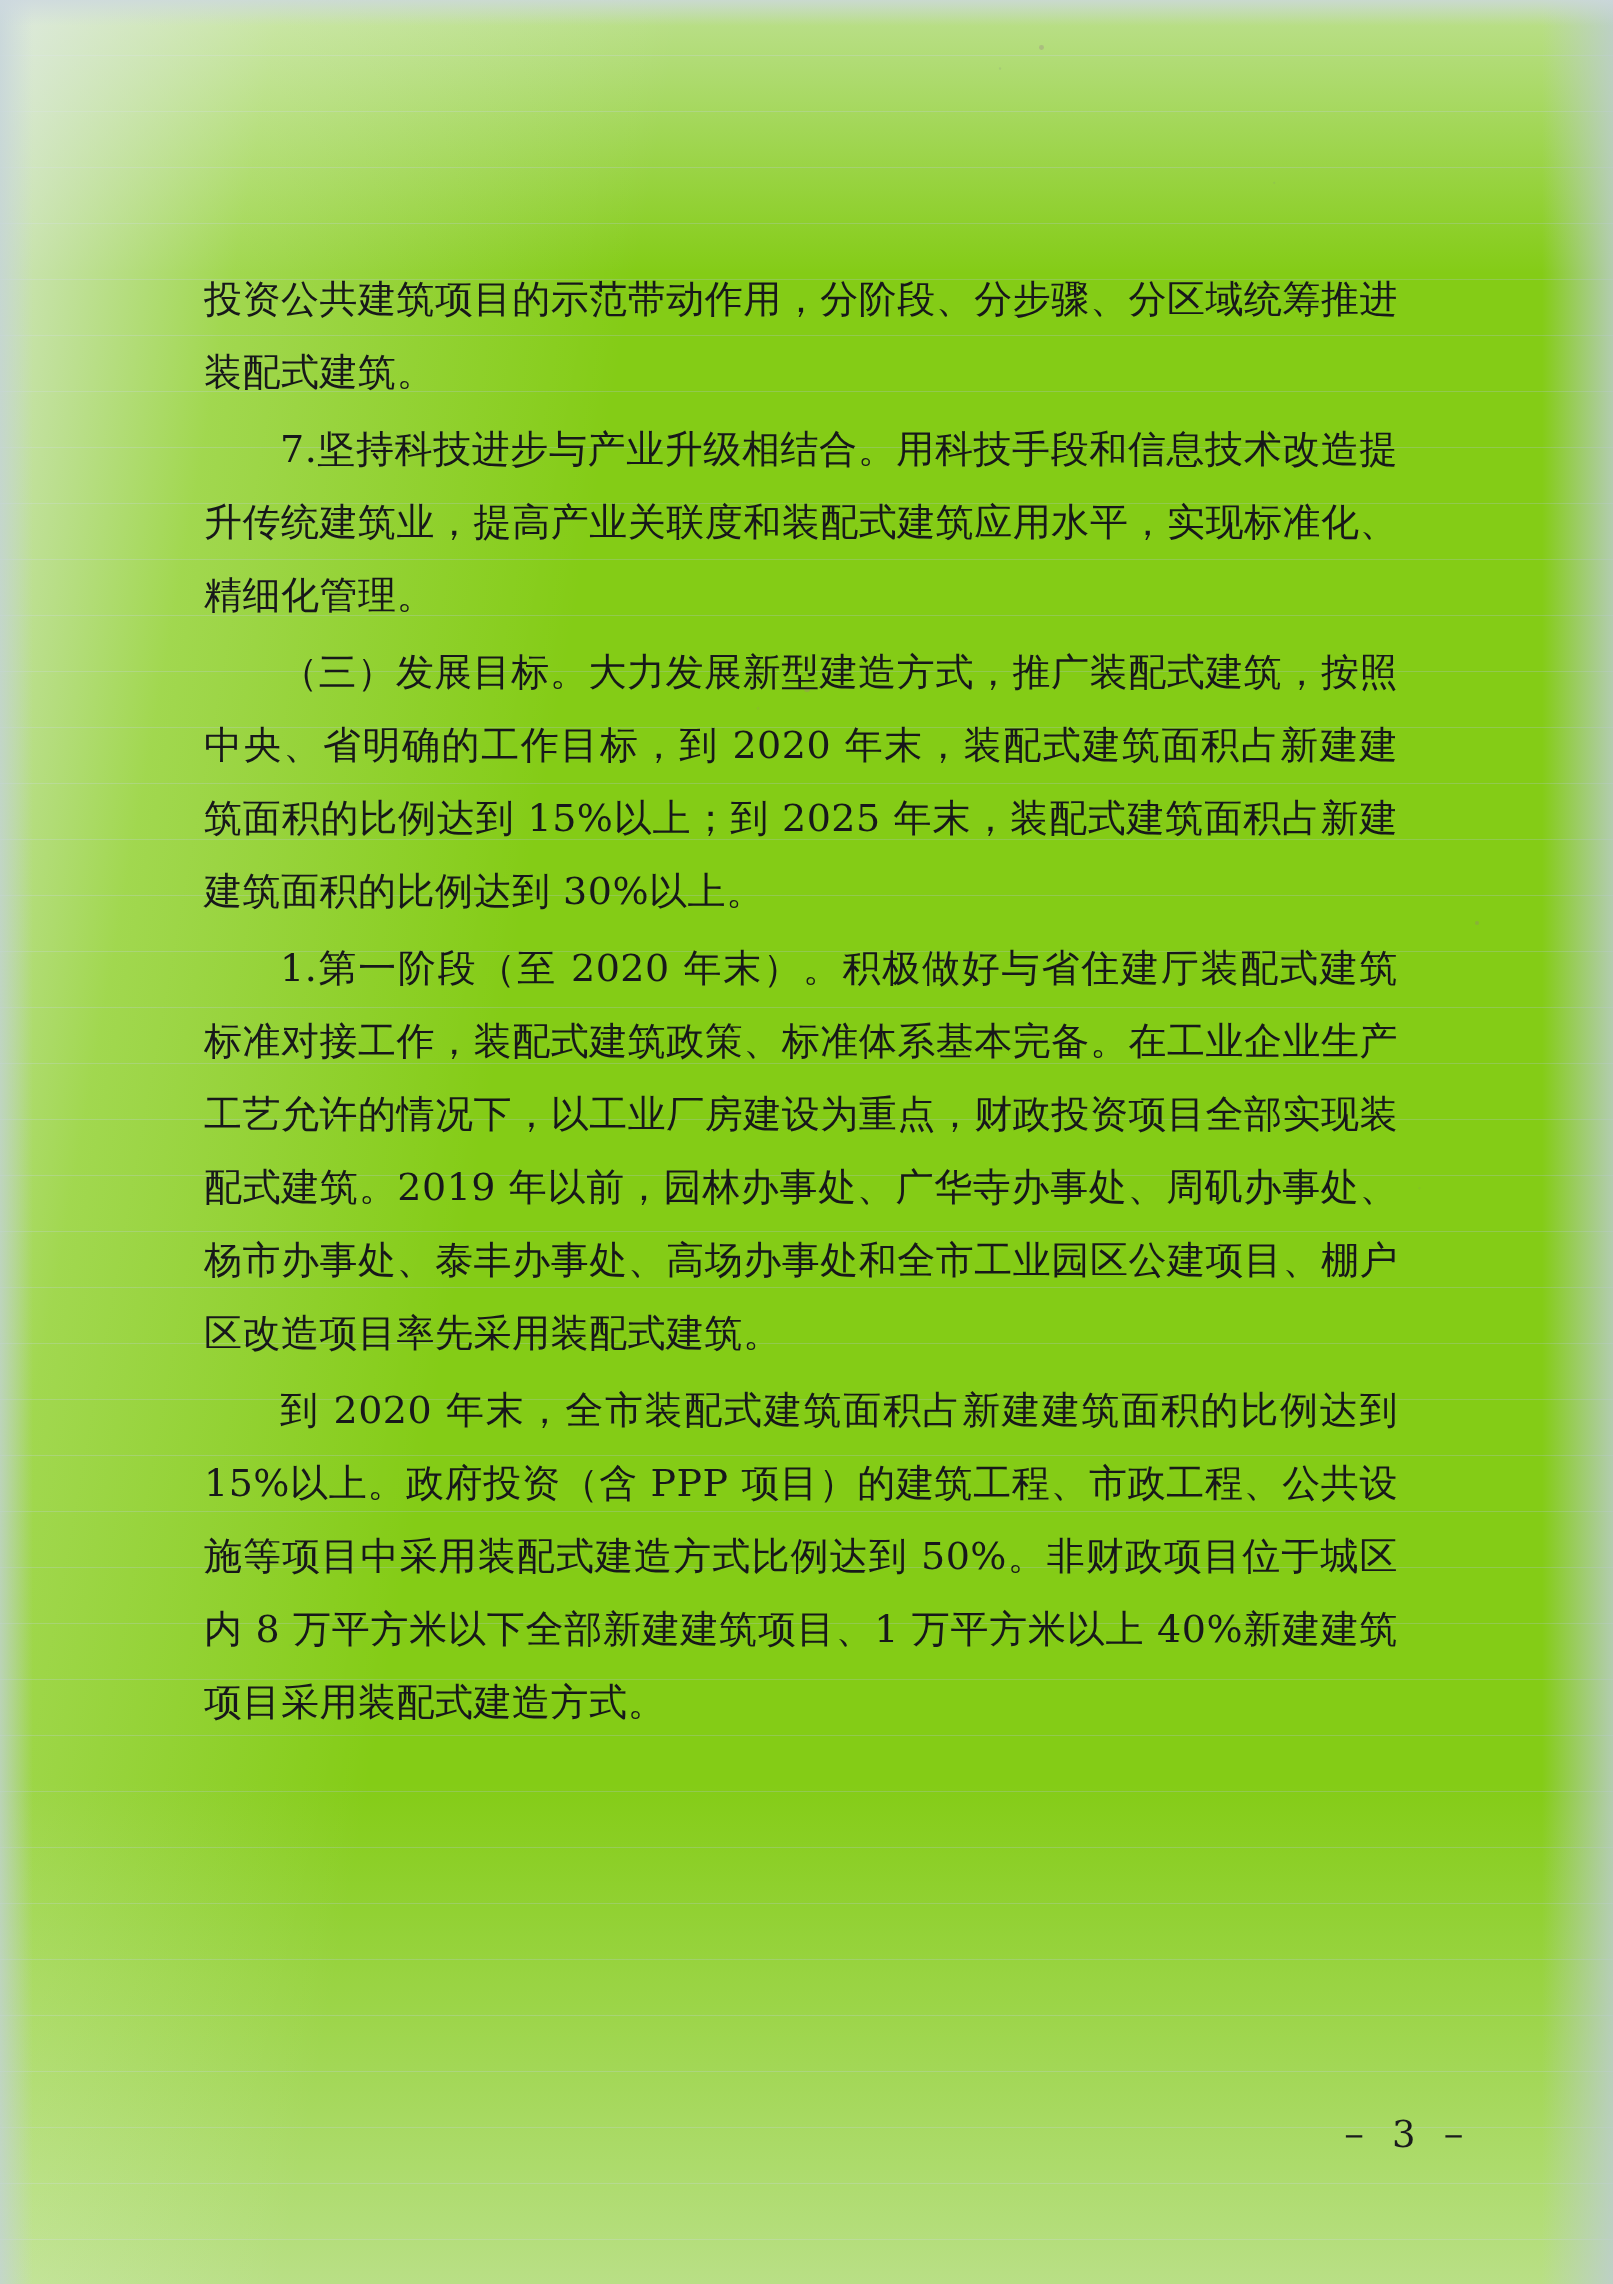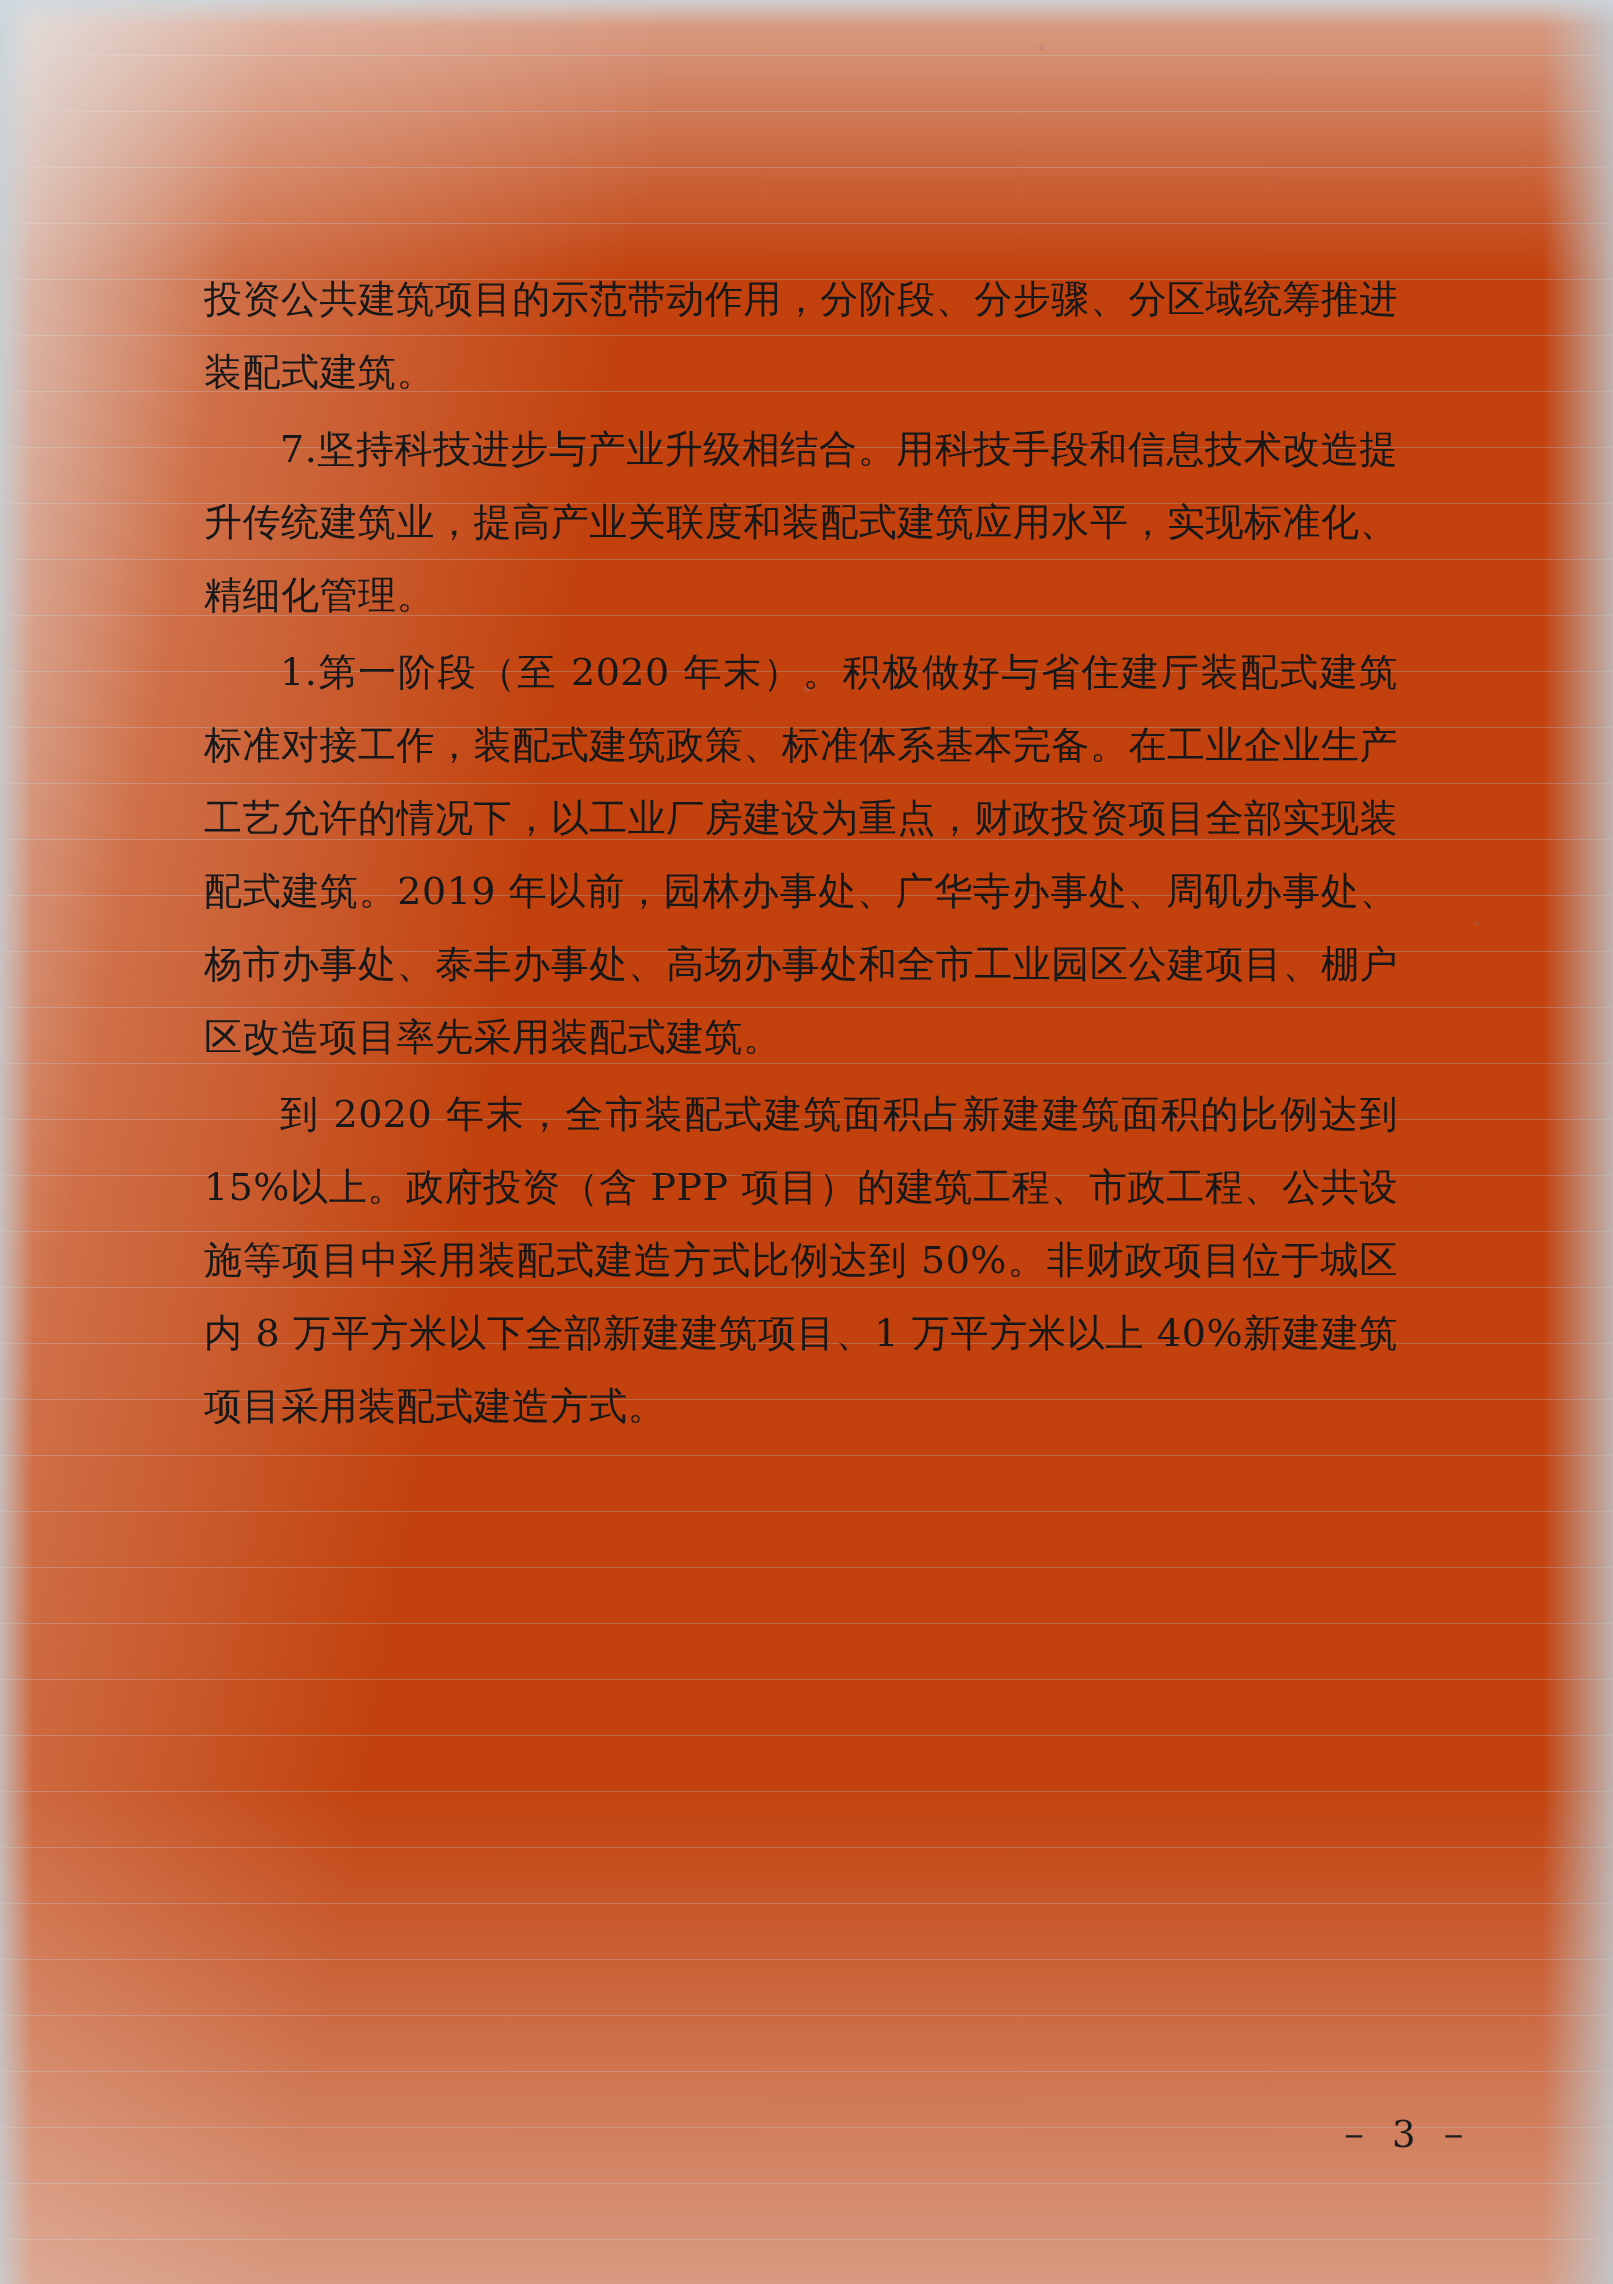--- a/index.html
+++ b/index.html
@@ -7,21 +7,21 @@
     padding: 0;
     background: #ffffff;
   }
   body {
     font-family: "DejaVu Serif", serif;
   }
   .page {
     position: relative;
     width: 1613px;
     height: 2285px;
-    background: #c2410c;
+    background: #84cc16;
     overflow: hidden;
   }
   
   .scan-tint {
     position: absolute;
     inset: 0;
     background:
       linear-gradient(100deg, rgba(228,235,238,0.85) 0%, rgba(248,250,250,0.25) 14%, rgba(255,255,255,0) 34%),
       linear-gradient(0deg, rgba(238,243,245,0.5) 0%, rgba(255,255,255,0) 22%),
       linear-gradient(180deg, rgba(236,241,244,0.55) 0%, rgba(255,255,255,0) 12%);
@@ -123,20 +123,21 @@
   <div class="edge-right"></div>
   <div class="edge-top"></div>
 
   <div class="stray-mark" style="left:1039px; top:45px; width:4.9px; height:4.9px;"></div>
   <div class="stray-mark" style="left:804px; top:686px; width:5.9px; height:5.9px; background:rgba(170,120,140,0.35);"></div>
   <div class="stray-mark" style="left:1475px; top:921px; width:3.9px; height:3.9px;"></div>
 
   <div class="content">
     <p class="para">投资公共建筑项目的示范带动作用，分阶段、分步骤、分区域统筹推进装配式建筑。</p>
     <p class="para indent">7.坚持科技进步与产业升级相结合。用科技手段和信息技术改造提升传统建筑业，提高产业关联度和装配式建筑应用水平，实现标准化、精细化管理。</p>
+    <p class="para indent">（三）发展目标。大力发展新型建造方式，推广装配式建筑，按照中央、省明确的工作目标，到 2020 年末，装配式建筑面积占新建建筑面积的比例达到 15%以上；到 2025 年末，装配式建筑面积占新建建筑面积的比例达到 30%以上。</p>
     <p class="para indent">1.第一阶段（至 2020 年末）。积极做好与省住建厅装配式建筑标准对接工作，装配式建筑政策、标准体系基本完备。在工业企业生产工艺允许的情况下，以工业厂房建设为重点，财政投资项目全部实现装配式建筑。2019 年以前，园林办事处、广华寺办事处、周矶办事处、杨市办事处、泰丰办事处、高场办事处和全市工业园区公建项目、棚户区改造项目率先采用装配式建筑。</p>
     <p class="para indent">到 2020 年末，全市装配式建筑面积占新建建筑面积的比例达到 15%以上。政府投资（含 PPP 项目）的建筑工程、市政工程、公共设施等项目中采用装配式建造方式比例达到 50%。非财政项目位于城区内 8 万平方米以下全部新建建筑项目、1 万平方米以上 40%新建建筑项目采用装配式建造方式。</p>
   </div>
 
   <div class="page-number">－ 3 －</div>
 
 </div>
 
 
 </body></html>

